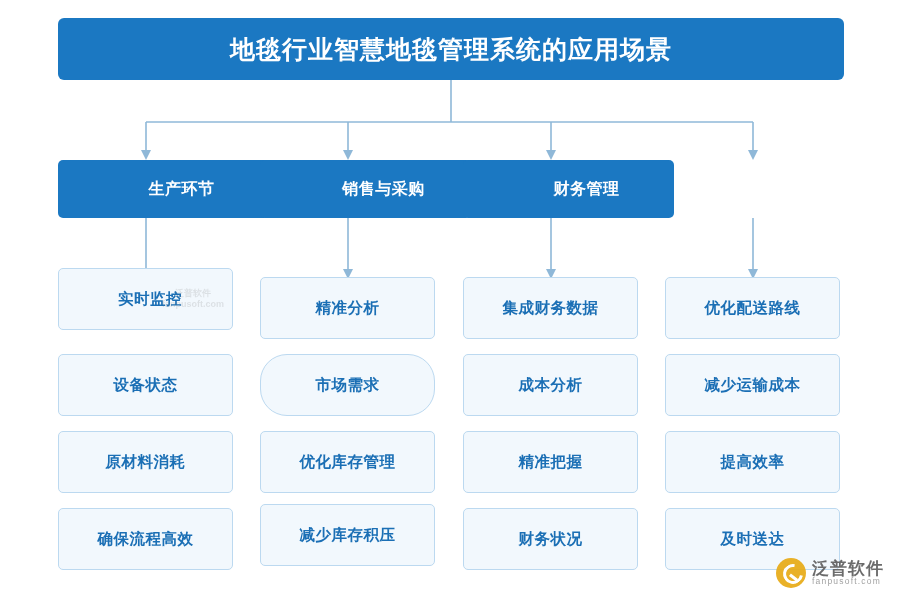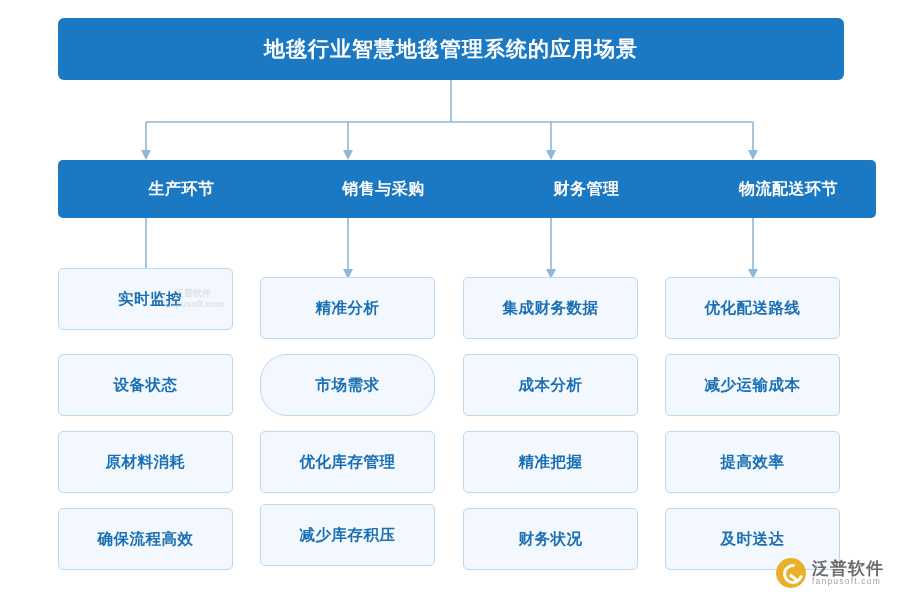--- a/index.html
+++ b/index.html
@@ -32,21 +32,21 @@
     left: 58px;
     top: 18px;
     width: 786px;
     height: 62px;
     background: #1b78c2;
     border-radius: 6px;
     display: flex;
     align-items: center;
     justify-content: center;
     color: #ffffff;
-    font-size: 21px;
+    font-size: 25px;
     font-weight: bold;
     letter-spacing: 1px;
   }
   .cat-box {
     position: absolute;
     width: 175px;
     height: 58px;
     background: #1b78c2;
     border-radius: 5px;
     display: flex;
@@ -187,21 +187,20 @@
   <div class="leaf-box" style="left:260px; top:354px;border-radius:27px;">市场需求</div>
   <div class="leaf-box" style="left:260px; top:431px;">优化库存管理</div>
   <div class="leaf-box" style="left:260px; top:504px;">减少库存积压</div>
 
   <div class="cat-box" style="left:463px; top:160px;">财务管理</div>
   <div class="leaf-box" style="left:463px; top:277px;">集成财务数据</div>
   <div class="leaf-box" style="left:463px; top:354px;">成本分析</div>
   <div class="leaf-box" style="left:463px; top:431px;">精准把握</div>
   <div class="leaf-box" style="left:463px; top:508px;">财务状况</div>
 
-  <div class="cat-box" style="left:665px; top:160px;">物流配送环节</div>
   <div class="leaf-box" style="left:665px; top:277px;">优化配送路线</div>
   <div class="leaf-box" style="left:665px; top:354px;">减少运输成本</div>
   <div class="leaf-box" style="left:665px; top:431px;">提高效率</div>
   <div class="leaf-box" style="left:665px; top:508px;">及时送达</div>
 
   <div class="watermark-center">
     <div>泛普软件</div>
     <div>fanpusoft.com</div>
   </div>
 

